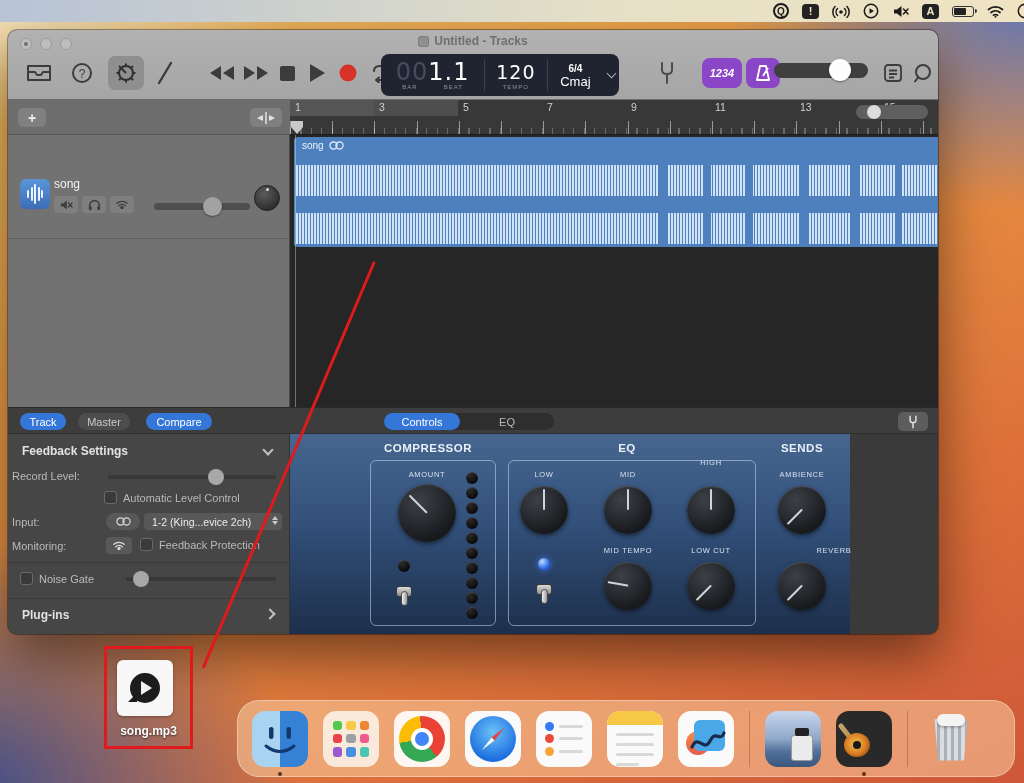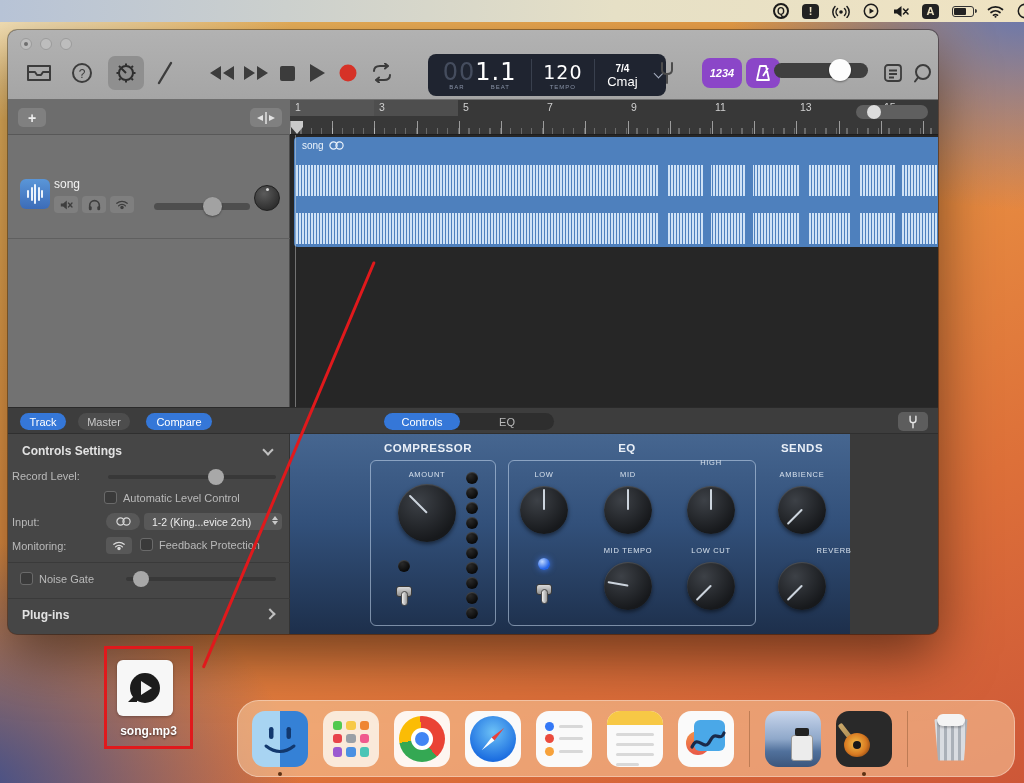--- a/index.html
+++ b/index.html
@@ -39,21 +39,21 @@
     background:linear-gradient(#b2b2b2,#a5a5a5); border-bottom:1px solid #6e6e6e; }
   .lights { position:absolute; left:12px; top:8px; display:flex; gap:8px; }
   .light { width:12px;height:12px;border-radius:50%;background:#bdbdbd;border:1px solid #9b9b9b;position:relative; }
   .light.dotted::after { content:"";position:absolute;left:3px;top:3px;width:4px;height:4px;border-radius:50%;background:#6e6e6e; }
   .win-title { position:absolute; left:0; right:0; top:4px; display:flex; justify-content:center; align-items:center; gap:5px;
     font-size:12px; font-weight:600; color:#6f6f6f; }
   .doc-ico { width:11px;height:11px;border-radius:2.5px;background:#8f8f8f;border:1px solid #7b7b7b; }
 
   .tb-ico { position:absolute; display:flex; align-items:center; justify-content:center; color:#3c3c3c; }
   .tb-btn-hl { background:#8f8f8f; border-radius:7px; }
-  .lcd { position:absolute; left:420px; top:24px; width:238px; height:42px; background:#1f2430; border-radius:8px;
+  .lcd { position:absolute; left:373px; top:24px; width:238px; height:42px; background:#1f2430; border-radius:8px;
     display:flex; align-items:stretch; color:#fff; }
   .lcd-sec { display:flex; flex-direction:column; align-items:center; justify-content:center; position:relative; }
   .lcd-div { width:1px; background:#39404e; margin:5px 0; }
   .lcd-barbeat { width:104px; }
   .lcd-num { font-size:24px; font-weight:400; letter-spacing:1px; line-height:22px; font-family:"DejaVu Sans",sans-serif; }
   .lcd-num .dim { color:#454d5e; }
   .lcd-sub { display:flex; gap:26px; font-size:6px; color:#8791a5; letter-spacing:1px; margin-top:1px; }
   .lcd-tempo { width:62px; }
   .lcd-tempo .lcd-num { font-size:19px; }
   .lcd-key { width:56px; font-size:11px; line-height:13px; }
@@ -272,20 +272,24 @@
 </div>
 
 <div class="gb-window">
 
   <div class="toolbar">
     <div class="lights">
       <span class="light dotted"></span>
       <span class="light"></span>
       <span class="light"></span>
     </div>
+    <div class="win-title">
+      <span class="doc-ico"></span>
+      <span>Untitled - Tracks</span>
+    </div>
 
     <span class="tb-ico" style="left:14px;top:28px;width:34px;height:30px;">
       <svg width="26" height="20" viewBox="0 0 26 20" fill="none" stroke="#3c3c3c" stroke-width="2" stroke-linejoin="round">
           <path d="M2 3 h22 v14 h-22 Z M2 9 h7 l2 3 h4 l2-3 h7"></path>
         </svg>
     </span>
     <span class="tb-ico" style="left:62px;top:31px;width:24px;height:24px;">
       <svg width="22" height="22" viewBox="0 0 22 22">
           <circle cx="11" cy="11" r="9" fill="none" stroke="#3c3c3c" stroke-width="2"></circle>
           <text x="11" y="15.5" text-anchor="middle" font-size="12" font-family="Liberation Sans, sans-serif" fill="#3c3c3c">?</text>
@@ -342,21 +346,21 @@
             <span>BEAT</span>
           </div>
       </div>
       <div class="lcd-div"></div>
       <div class="lcd-sec lcd-tempo">
         <div class="lcd-num">120</div>
         <div class="lcd-sub" style="gap:0;">TEMPO</div>
       </div>
       <div class="lcd-div"></div>
       <div class="lcd-sec lcd-key">
-        <div class="ts">7/4</div>
+        <div class="ts">6/4</div>
         <div class="key">Cmaj</div>
       </div>
       <div class="lcd-chev">
           <span class="chev"></span>
         </div>
     </div>
 
     <span class="tb-ico" style="left:646px;top:28px;width:26px;height:30px;color:#4c4c4c;">
       <svg width="16" height="24" viewBox="0 0 16 24" fill="none" stroke="#4c4c4c" stroke-width="2" stroke-linecap="round">
           <path d="M3 2 v7 c0 3 2 4 5 4 s5 -1 5 -4 V2 M8 13 v9"></path>
@@ -489,21 +493,21 @@
         <span class="off">EQ</span>
       </div>
       <span class="fork-btn">
         <svg width="10" height="14" viewBox="0 0 16 24" fill="none" stroke="#e8e8e8" stroke-width="2.4" stroke-linecap="round">
             <path d="M3 2 v7 c0 3 2 4 5 4 s5 -1 5 -4 V2 M8 13 v9"></path>
           </svg>
       </span>
     </div>
 
     <div class="inspector">
-      <span class="insp-hdr" style="top:10px;">Controls Settings</span>
+      <span class="insp-hdr" style="top:10px;">Feedback Settings</span>
       <span class="chev-d" style="left:256px;top:12px;"></span>
 
       <span class="lbl-r" style="left:4px;top:36px;">Record Level:</span>
       <span class="islider" style="left:100px;top:41px;width:168px;">
         <span class="iknob" style="left: 64%;"></span>
       </span>
 
       <span class="checkbox" style="left:96px;top:57px;"></span>
       <span style="position:absolute;left:115px;top:58px;">Automatic Level Control</span>
 

